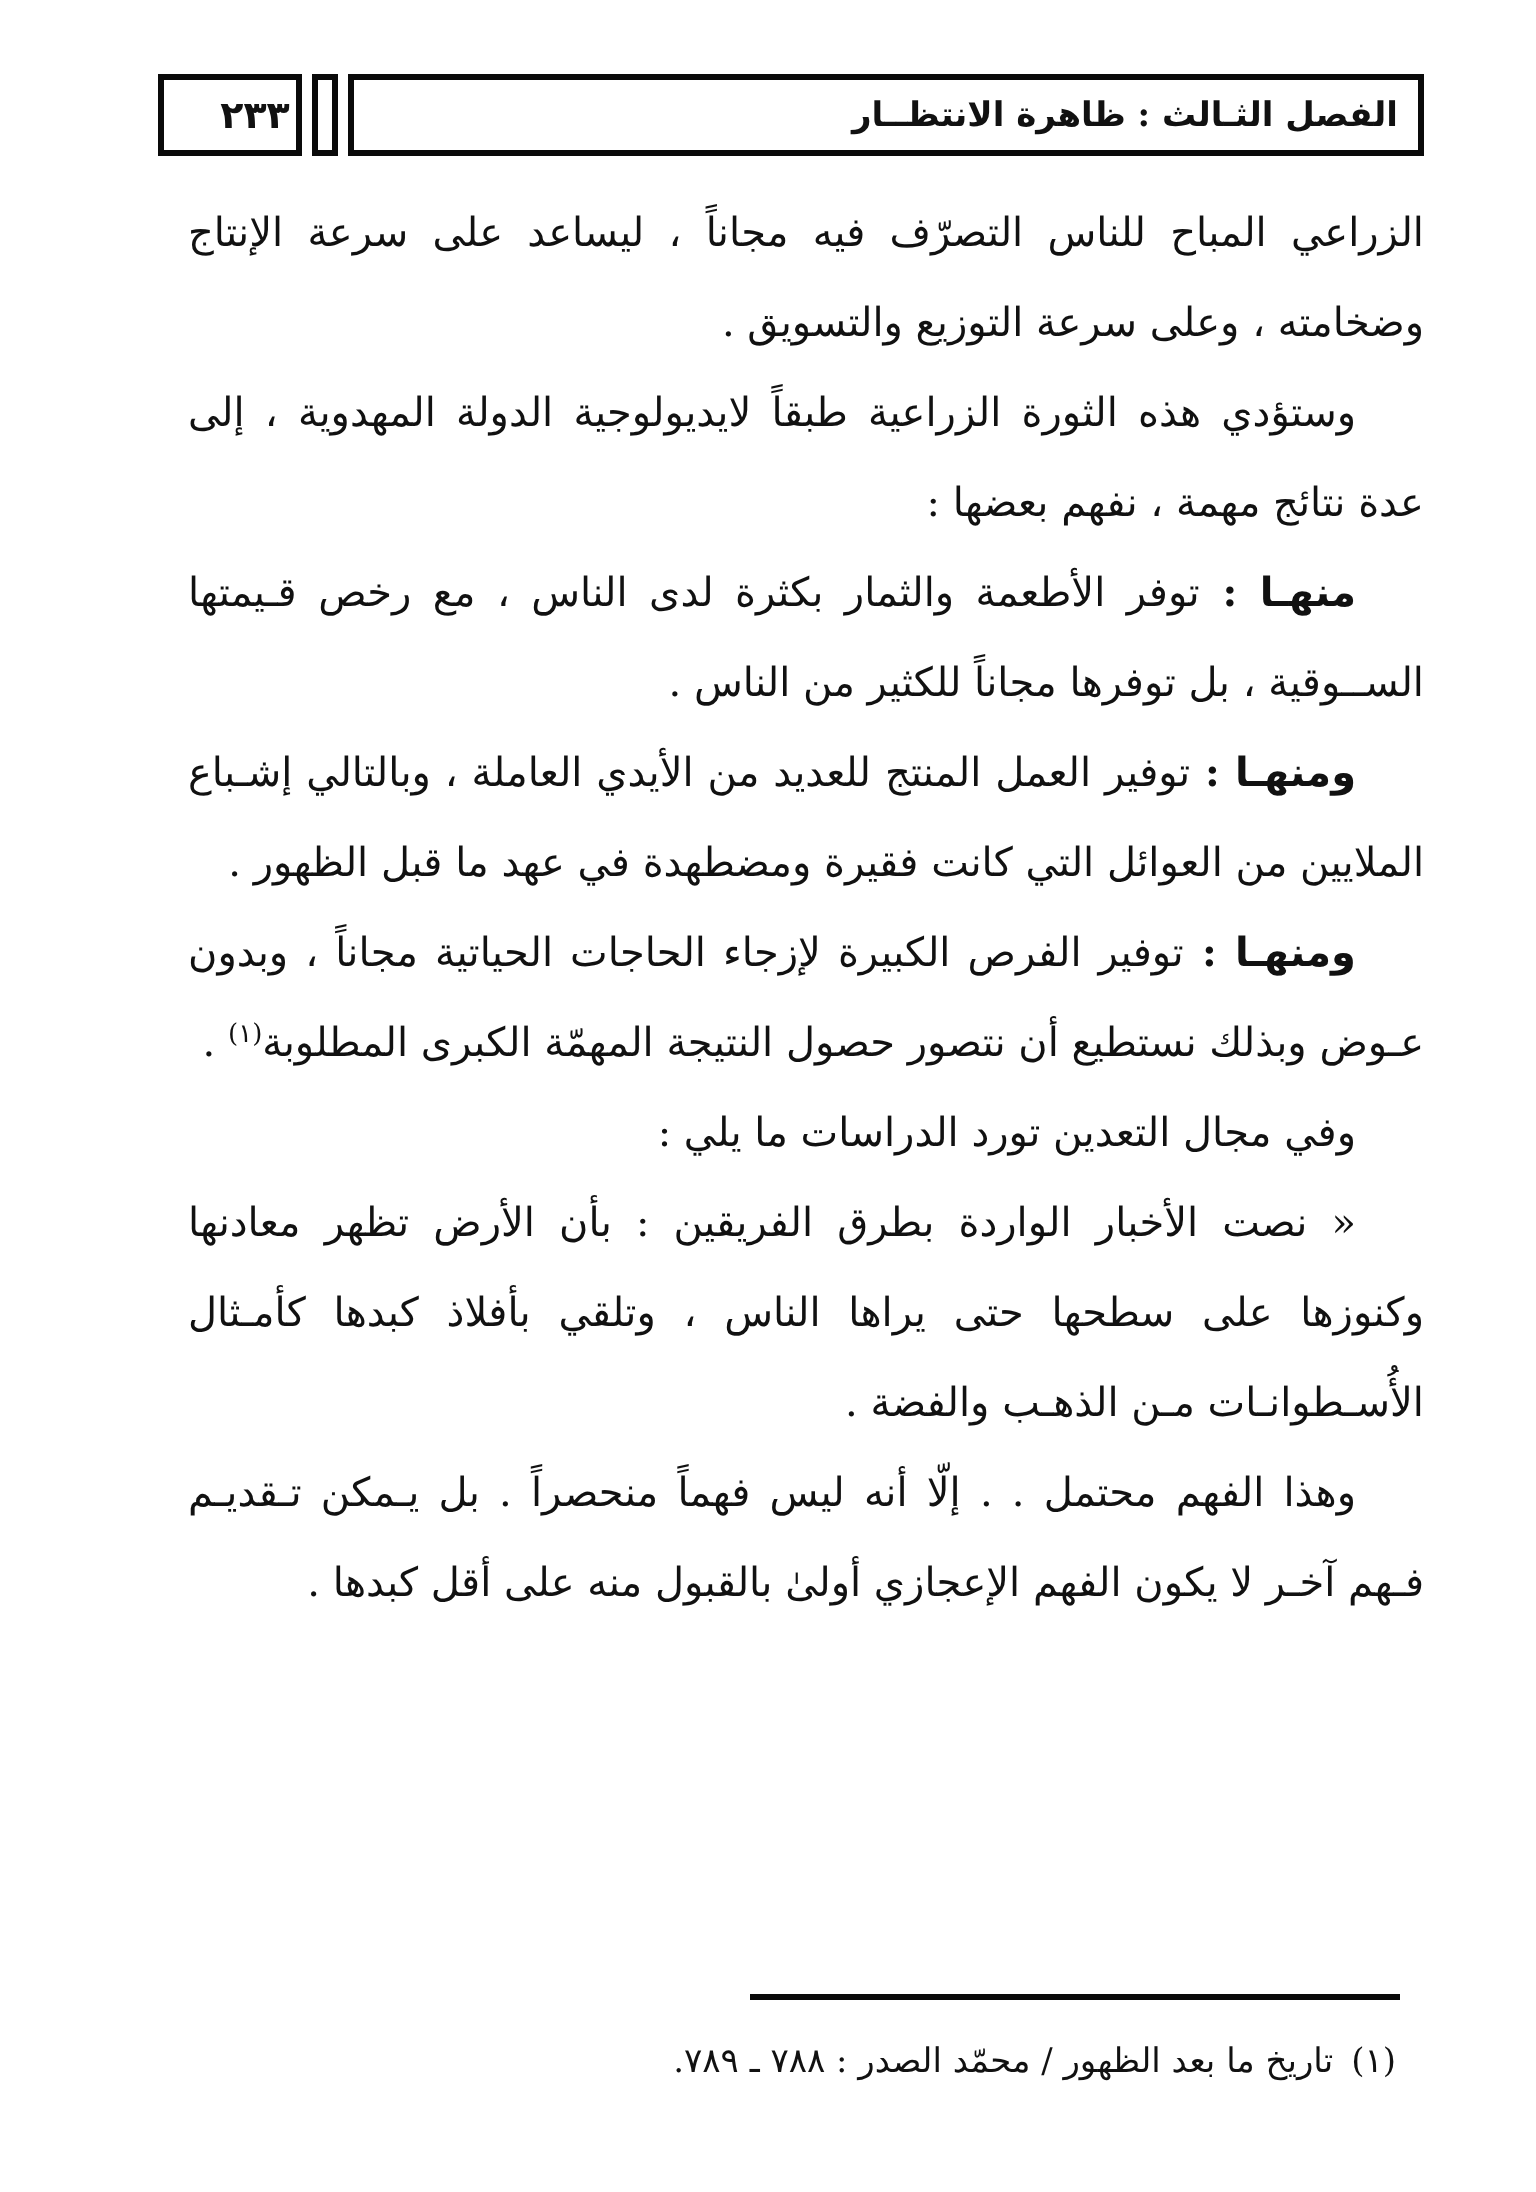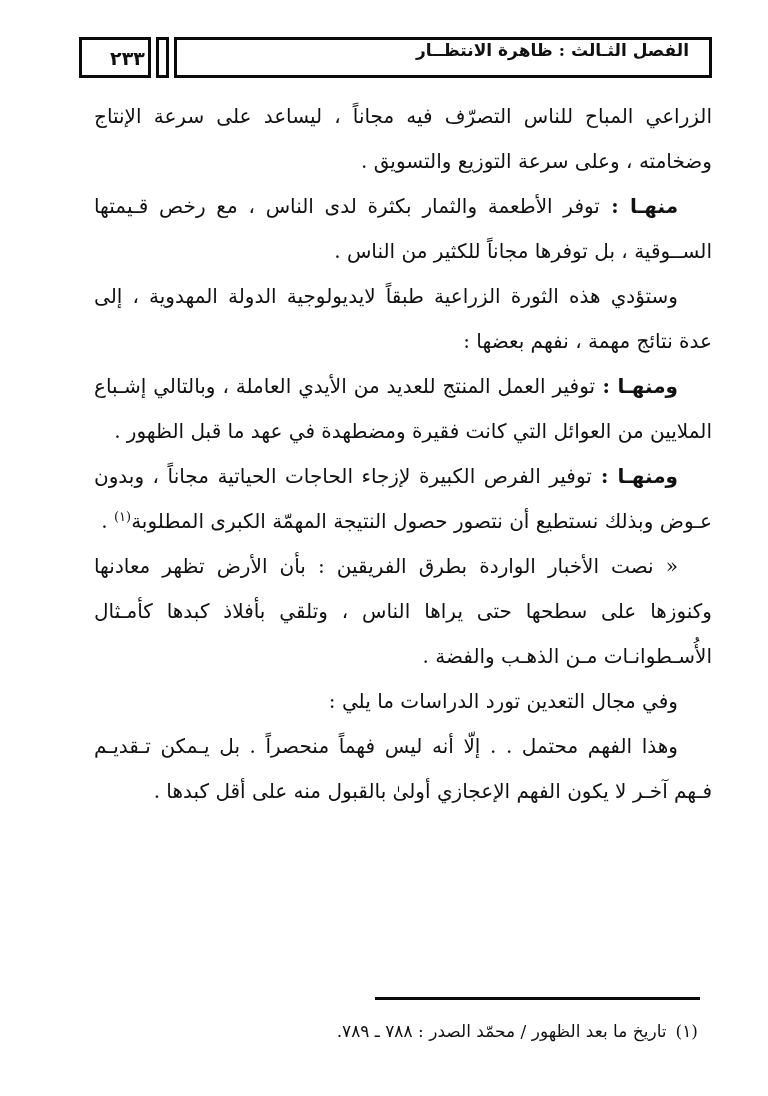--- a/index.html
+++ b/index.html
@@ -44,21 +44,22 @@
     width: 13px;
     border: 3px solid #0a0a0a;
     box-sizing: border-box;
   }
   .title-box {
     flex: 1;
     border: 3px solid #0a0a0a;
     box-sizing: border-box;
     direction: rtl;
     display: flex;
-    padding: 0 20px;
+    align-items: center;
+    padding: 0 10px;
     font-weight: bold;
     font-size: 17px;
     letter-spacing: 0.5px;
   }
 
   
   .body-text {
     position: absolute;
     top: 94px;
     right: 56px;
@@ -111,26 +112,26 @@
       <span>٢٣٣</span>
     </div>
     <div class="sliver-box"></div>
     <div class="title-box">
       <span>الفصل الثـالث : ظاهرة الانتظــار</span>
     </div>
   </div>
 
   <div class="body-text">
     <p class="para flush"><span>الزراعي المباح للناس التصرّف فيه مجاناً ، ليساعد على سرعة الإنتاج وضخامته ، وعلى سرعة التوزيع والتسويق .</span></p>
+    <p class="para"><span>وستؤدي هذه الثورة الزراعية طبقاً لايديولوجية الدولة المهدوية ، إلى عدة نتائج مهمة ، نفهم بعضها :</span></p>
     <p class="para"><b class="lead">منهـا : </b><span>توفر الأطعمة والثمار بكثرة لدى الناس ، مع رخص قـيمتها الســوقية ، بل توفرها مجاناً للكثير من الناس .</span></p>
-    <p class="para"><span>وستؤدي هذه الثورة الزراعية طبقاً لايديولوجية الدولة المهدوية ، إلى عدة نتائج مهمة ، نفهم بعضها :</span></p>
     <p class="para"><b class="lead">ومنهـا : </b><span>توفير العمل المنتج للعديد من الأيدي العاملة ، وبالتالي إشـباع الملايين من العوائل التي كانت فقيرة ومضطهدة في عهد ما قبل الظهور .</span></p>
     <p class="para"><b class="lead">ومنهـا : </b><span>توفير الفرص الكبيرة لإزجاء الحاجات الحياتية مجاناً ، وبدون عـوض وبذلك نستطيع أن نتصور حصول النتيجة المهمّة الكبرى المطلوبة</span><sup class="fn-sup">(١)</sup><span> .</span></p>
+    <p class="para"><span>وفي مجال التعدين تورد الدراسات ما يلي :</span></p>
     <p class="para"><span>« نصت الأخبار الواردة بطرق الفريقين : بأن الأرض تظهر معادنها وكنوزها على سطحها حتى يراها الناس ، وتلقي بأفلاذ كبدها كأمـثال الأُسـطوانـات مـن الذهـب والفضة .</span></p>
-    <p class="para"><span>وفي مجال التعدين تورد الدراسات ما يلي :</span></p>
     <p class="para"><span>وهذا الفهم محتمل . . إلّا أنه ليس فهماً منحصراً . بل يـمكن تـقديـم فـهم آخـر لا يكون الفهم الإعجازي أولىٰ بالقبول منه على أقل كبدها .</span></p>
   </div>
 
   <div class="footnote-rule"></div>
   <div class="footnote">
     <span class="marker">(١)</span><span>تاريخ ما بعد الظهور / محمّد الصدر : ٧٨٨ ـ ٧٨٩.</span>
   </div>
 
 </div>
 

